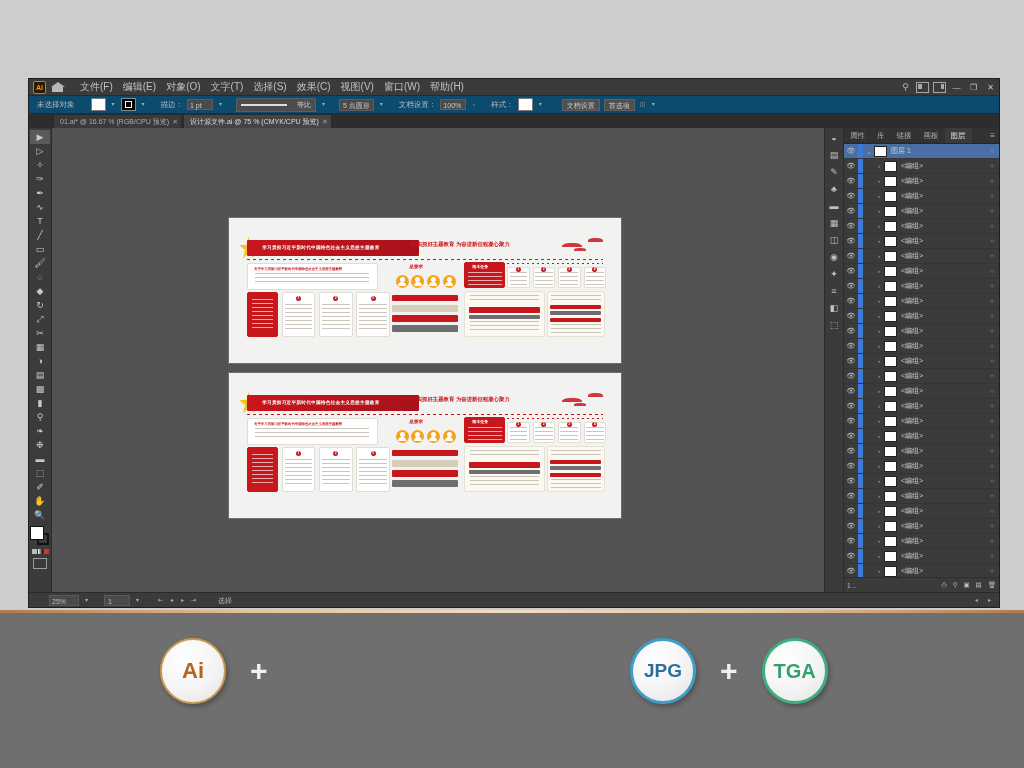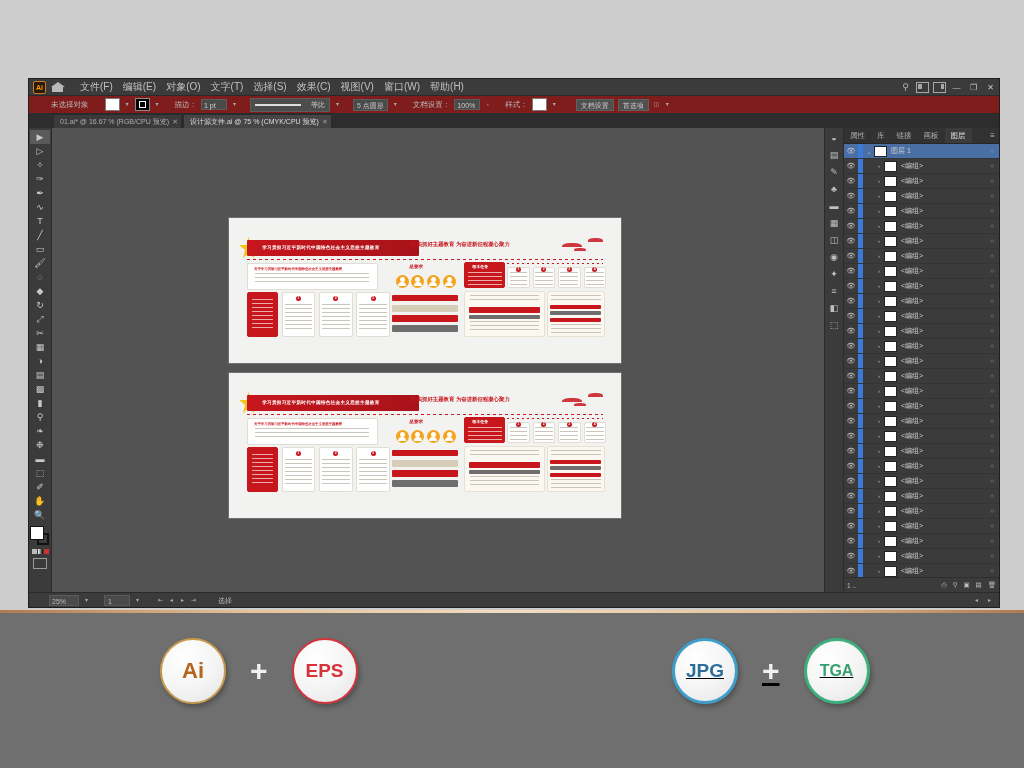--- a/index.html
+++ b/index.html
@@ -33,22 +33,22 @@
                   border-right:7px solid transparent;border-bottom:5px solid #b8b8b8;}
   .menu-item{color:#c0c0c0;font-size:10px;padding:0 5px;line-height:16px;white-space:nowrap;}
   .mb-right{position:absolute;right:2px;top:0;display:flex;align-items:center;height:16px;gap:4px;}
   .mb-ico{width:13px;height:11px;color:#b5b5b5;font-size:9px;line-height:11px;text-align:center;}
   .winbtn{width:13px;height:11px;color:#c8c8c8;font-size:8px;line-height:11px;text-align:center;}
   .sq-ico{width:11px;height:9px;border:1px solid #a8a8a8;position:relative;}
   .sq-ico.f:after{content:"";position:absolute;left:1px;top:1px;width:4px;height:5px;background:#a8a8a8;}
   .sq-ico.g:after{content:"";position:absolute;right:1px;top:1px;width:3px;height:5px;background:#a8a8a8;}
 
   
-  .ctrlbar{height:17px;background:#7f1d1d;display:flex;align-items:center;
-           border-bottom:1px solid #2a2a2a;font-size:7.5px;color:#b9b9b9;padding-left:22px;gap:4px;}
+  .ctrlbar{height:17px;background:#0c4a6e;display:flex;align-items:center;
+           border-bottom:1px solid #2a2a2a;font-size:7.5px;color:#b9b9b9;padding-left:8px;gap:4px;}
   .cb-label{white-space:nowrap;}
   .swatch{width:13px;height:11px;border:1px solid #7a7a7a;background:#fff;}
   .swatch.k{background:#000;border:1px solid #8a8a8a;position:relative;}
   .swatch.k:after{content:"";position:absolute;left:3px;top:2px;width:5px;height:5px;
                   background:#000;border:1px solid #fff;}
   .caret{width:7px;height:11px;color:#aaa;font-size:6px;line-height:11px;text-align:center;}
   .numfield{width:26px;height:11px;background:#4a4a4a;border:1px solid #5d5d5d;color:#ccc;
             font-size:7px;line-height:11px;padding-left:2px;box-sizing:border-box;}
   .strokebox{width:78px;height:12px;background:#4d4d4d;border:1px solid #5d5d5d;position:relative;}
   .strokebox:after{content:"";position:absolute;left:4px;top:5px;width:46px;height:2px;background:#ddd;}
@@ -148,21 +148,21 @@
   .divider{position:absolute;left:0;top:0;width:100%;height:3px;
            background:linear-gradient(90deg,#b07a4e,#e7c49a 25%,#f2dcc0 50%,#e7c49a 75%,#b07a4e);}
   .promo{position:absolute;top:28px;display:flex;align-items:center;gap:24px;}
   .badge{width:66px;height:66px;border-radius:50%;
          background:radial-gradient(circle at 35% 28%,#ffffff 0%,#f4f4f4 55%,#e3e3e3 100%);
          display:flex;align-items:center;justify-content:center;
          font-size:22px;font-weight:bold;box-shadow:2px 3px 5px rgba(0,0,0,.28);box-sizing:border-box;}
   .badge.ai{border:2px solid #c79a4e;color:#b5651d;}
   .badge.eps{border:2px solid #d6323a;color:#d6323a;font-size:19px;}
   .badge.jpg{border:3px solid #3e9ec9;color:#2b6f99;font-size:19px;}
-  .badge.tga{border:3px solid #3fae7e;color:#35a06f;font-size:16px;}
+  .badge.tga{border:3px solid #3fae7e;color:#35a06f;font-size:20px;}
   .plus{color:#f0f0f0;font-size:30px;font-weight:bold;line-height:1;}
   .promo-cap{position:absolute;top:104px;color:#f2f2f2;font-size:13.5px;font-weight:bold;white-space:nowrap;}
 </style>
 </head>
 <body>
 
 <div id="page">
 
   <div class="wm" style="left:40px;top:140px;">多规图网</div>
   <div class="wm wm2" style="left:470px;top:640px;">多规图网</div>
@@ -756,23 +756,22 @@
       </div>
     </div>
   </div>
 
   <div id="banner">
     <div class="divider"></div>
 
     <div class="promo" style="left:160px;">
       <div class="badge ai">Ai</div>
       <div class="plus">+</div>
-      <div class="badge eps">EPS</div>
     </div>
 
-    <div class="promo" style="left:672px;text-decoration:underline;">
+    <div class="promo" style="left:630px;">
       <div class="badge jpg">JPG</div>
       <div class="plus">+</div>
       <div class="badge tga">TGA</div>
     </div>
 
   </div>
 </div>
 
 </body></html>

